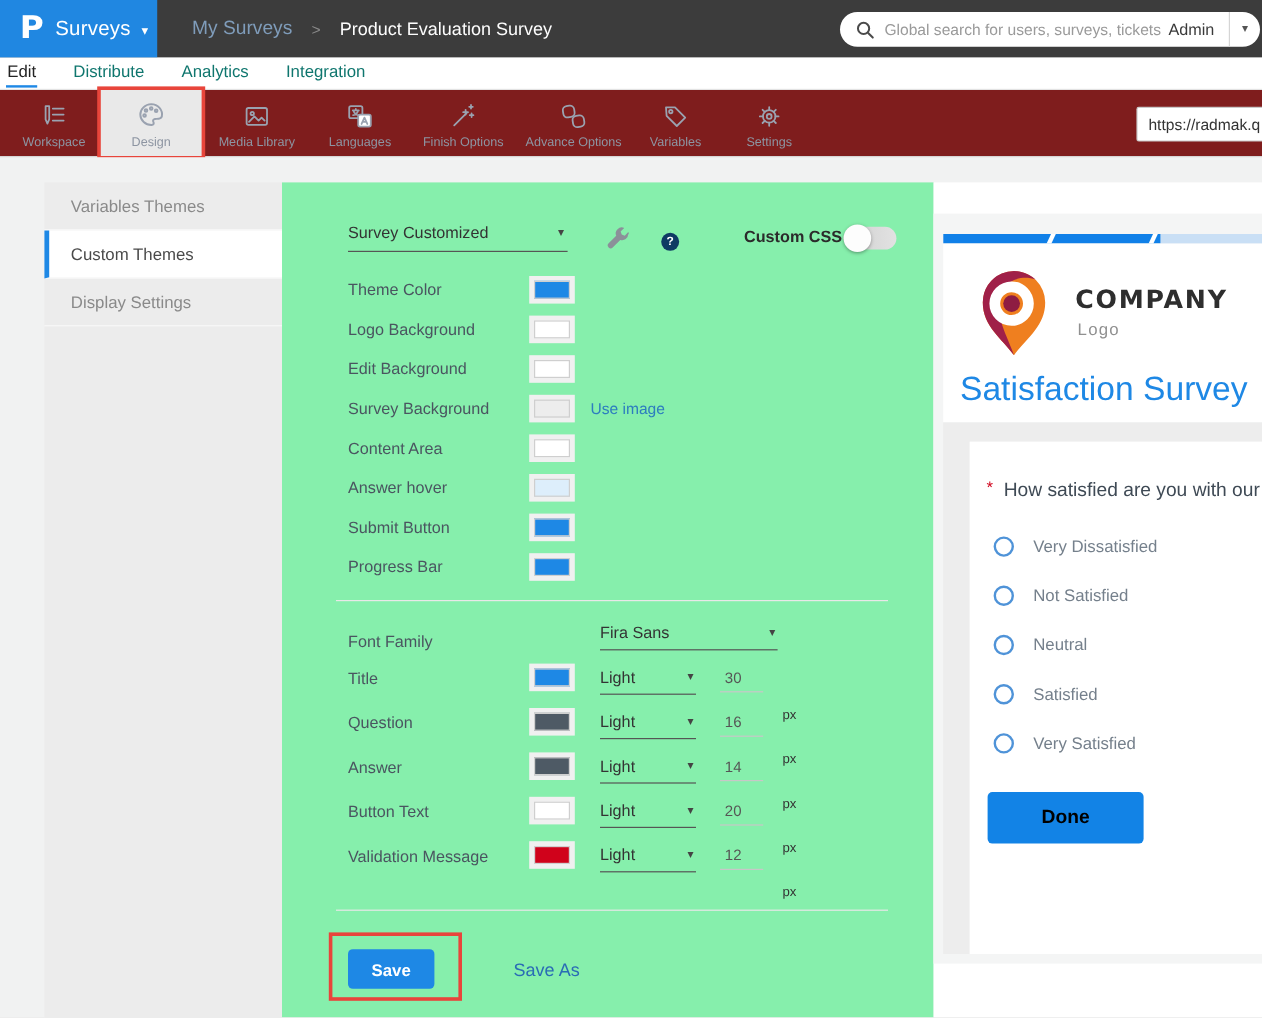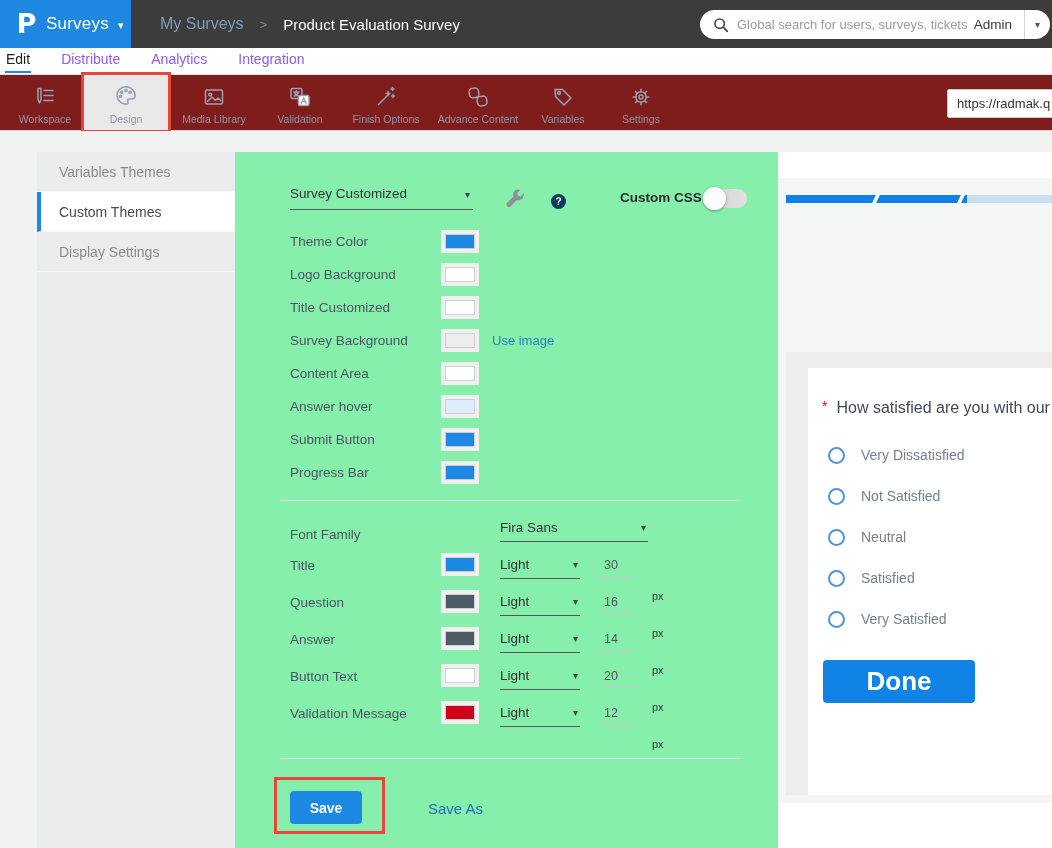--- a/index.html
+++ b/index.html
@@ -19,21 +19,21 @@
   .search-pill { position:absolute; left:700px; right:2px; top:10px; height:29px; background:#fff; border-radius:15px; display:flex; align-items:center; padding:0 10px 0 12px; }
   .search-pill svg { flex:0 0 auto; }
   .search-input { border:none; outline:none; flex:1 1 auto; font-size:13px; color:#15803d; margin-left:8px; background:transparent; font-family:inherit; }
   .search-input::placeholder { color:#9a9a9a; }
   .admin-chip { font-size:13.5px; color:#3a3a3a; padding-right:12px; cursor:pointer; }
   .admin-divider { width:1px; height:29px; background:#d5d5d5; }
   .admin-caret { font-size:10px; color:#555; padding-left:10px; cursor:pointer; }
 
   
   .tabs { position:absolute; left:0; top:48px; width:100%; height:27px; background:#fff; border-bottom:1px solid #e3e3e3; padding-left:5px; }
-  .tab { display:inline-block; font-size:14px; color:#8b5cf6; margin-right:29px; padding:3px 1px 4px; cursor:pointer; }
+  .tab { display:inline-block; font-size:14px; color:#0f766e; margin-right:29px; padding:3px 1px 4px; cursor:pointer; }
   .tab.active { color:#222; border-bottom:2px solid #1e88e5; }
 
   
   .toolbar { position:absolute; left:0; top:75px; width:100%; height:56px; background:#7f1d1d; border-bottom:1px solid #d6d6d6; display:flex; align-items:stretch; padding-left:6px; }
   .tool-item { display:flex; flex-direction:column; align-items:center; justify-content:center; cursor:pointer; padding-top:3px; }
   .tool-item .ticon { height:26px; display:flex; align-items:flex-end; }
   .tool-item .tlabel { font-size:10.5px; color:#8d95a2; margin-top:4px; white-space:nowrap; }
   .tool-item.active { background:#e9e9e9; }
   .tool-item.annotated { box-shadow:0 0 0 3px #e8453b; }
   .url-field { position:absolute; left:947px; top:89px; width:120px; height:29px; border:1px solid #c9c9c9; border-radius:2px; font-size:13px; color:#333; padding:0 9px; font-family:inherit; outline:none; background:#fff; }
@@ -94,21 +94,21 @@
   .company-sub { position:absolute; left:112px; top:63px; font-size:14px; color:#909090; letter-spacing:1px; }
   .survey-title { position:absolute; left:14px; top:105px; font-size:28px; font-weight:300; color:#1e88e5; white-space:nowrap; }
   .survey-body { position:absolute; left:0; top:157px; right:0; bottom:0; background:#ededed; }
   .qcard { position:absolute; left:22px; top:16px; width:420px; height:427px; background:#fff; }
   .question { position:absolute; left:14px; top:30px; font-size:16px; color:#3f4a55; white-space:nowrap; }
   .req { color:#d0021b; font-size:14px; margin-right:9px; vertical-align:2px; }
   .opts { position:absolute; left:20px; top:76px; }
   .opt { display:flex; align-items:center; height:22px; margin-bottom:19px; cursor:pointer; }
   .radio { width:17px; height:17px; border:2px solid #4f93d8; border-radius:50%; background:#fff; flex:0 0 auto; }
   .opt-label { margin-left:16px; font-size:14px; color:#75808c; }
-  .done-btn { position:absolute; left:15px; top:292px; width:152px; height:43px; background:#1283e6; border:none; border-radius:4px; color:#ffffff; font-size:26px; font-weight:bold; cursor:pointer; font-family:inherit; }
+  .done-btn { position:absolute; left:15px; top:292px; width:130px; height:43px; background:#1283e6; border:none; border-radius:4px; color:#000000; font-size:16px; font-weight:bold; cursor:pointer; font-family:inherit; }
 </style>
 </head>
 <body>
 
 <div class="page">
 
   <div class="header">
     <div class="logo-box">
       <span class="logo-glyph">P</span>
       <span class="logo-app">Surveys</span>
@@ -167,41 +167,41 @@
       </div>
       <div class="tool-item" style="width: 80px;">
         <span class="ticon">
           <svg width="24" height="24" viewBox="0 0 24 24">
             <rect x="3" y="3.5" width="11" height="10" rx="1.5" fill="none" stroke="#9aa2b0" stroke-width="1.5" stroke-linecap="round" stroke-linejoin="round"></rect>
             <path d="M6 7h5M8.5 5.8v1.2M6.5 7c.6 2 2.4 3.6 4.2 4M10.5 7c-.6 2-2.4 3.6-4.2 4" fill="none" stroke="#9aa2b0" stroke-width="1.5" stroke-linecap="round" stroke-linejoin="round"></path>
             <rect x="10.5" y="10.5" width="10.5" height="10" rx="1.5" fill="#fff" stroke="#9aa2b0" stroke-width="1.5"></rect>
             <path d="M13.3 18.3l2.4-5.3 2.4 5.3M14.2 16.6h3" fill="none" stroke="#9aa2b0" stroke-width="1.5" stroke-linecap="round" stroke-linejoin="round"></path>
           </svg>
         </span>
-        <span class="tlabel">Validation</span>
+        <span class="tlabel">Languages</span>
       </div>
       <div class="tool-item" style="width: 92px;">
         <span class="ticon">
           <svg width="24" height="24" viewBox="0 0 24 24">
             <path d="M4.5 19.5L15 9" fill="none" stroke="#9aa2b0" stroke-width="1.5" stroke-linecap="round" stroke-linejoin="round"></path>
             <path d="M14 6.5v4M12 8.5h4" fill="none" stroke="#9aa2b0" stroke-width="1.5" stroke-linecap="round" stroke-linejoin="round"></path>
             <path d="M18.5 2.5v3M17 4h3" fill="none" stroke="#9aa2b0" stroke-width="1.5" stroke-linecap="round" stroke-linejoin="round"></path>
             <path d="M19 9.5v3M17.5 11h3" fill="none" stroke="#9aa2b0" stroke-width="1.5" stroke-linecap="round" stroke-linejoin="round"></path>
           </svg>
         </span>
         <span class="tlabel">Finish Options</span>
       </div>
       <div class="tool-item" style="width: 92px;">
         <span class="ticon">
           <svg width="24" height="24" viewBox="0 0 24 24">
             <rect x="3.2" y="3.2" width="9.5" height="9.5" rx="3.5" transform="rotate(-9 8 8)" fill="none" stroke="#9aa2b0" stroke-width="1.5" stroke-linecap="round" stroke-linejoin="round"></rect>
             <rect x="11.3" y="11.3" width="9.5" height="9.5" rx="3.5" transform="rotate(-9 16 16)" fill="none" stroke="#9aa2b0" stroke-width="1.5" stroke-linecap="round" stroke-linejoin="round"></rect>
           </svg>
         </span>
-        <span class="tlabel">Advance Content</span>
+        <span class="tlabel">Advance Options</span>
       </div>
       <div class="tool-item" style="width: 78px;">
         <span class="ticon">
           <svg width="24" height="24" viewBox="0 0 24 24">
             <path d="M4 4.5h7.5l8.5 8.5-7 7L4.5 11.5 4 4.5z" fill="none" stroke="#9aa2b0" stroke-width="1.5" stroke-linecap="round" stroke-linejoin="round"></path>
             <circle cx="8" cy="8" r="1.4" fill="none" stroke="#9aa2b0" stroke-width="1.5" stroke-linecap="round" stroke-linejoin="round"></circle>
           </svg>
         </span>
         <span class="tlabel">Variables</span>
       </div>
@@ -245,21 +245,21 @@
       <div class="color-rows" id="color-rows">
           <div class="crow">
             <span class="rlabel">Theme Color</span>
             <span class="swatch" style="background: rgb(30, 136, 229);"></span>
           </div>
           <div class="crow">
             <span class="rlabel">Logo Background</span>
             <span class="swatch" style="background: rgb(255, 255, 255);"></span>
           </div>
           <div class="crow">
-            <span class="rlabel">Title Customized</span>
+            <span class="rlabel">Edit Background</span>
             <span class="swatch" style="background: rgb(255, 255, 255);"></span>
           </div>
           <div class="crow">
             <span class="rlabel">Survey Background</span>
             <span class="swatch" style="background: rgb(237, 237, 237);"></span>
             <span class="use-image">Use image</span>
           </div>
           <div class="crow">
             <span class="rlabel">Content Area</span>
             <span class="swatch" style="background: rgb(255, 255, 255);"></span>
@@ -334,20 +334,31 @@
     </div>
 
     <div class="right-col">
       <div class="preview-box">
         <div class="survey">
           <div class="pbar">
             <div class="pbar-fill" id="pbar-fill" style="width: 68%;"></div>
             <div class="pbar-slash" style="left:33%"></div>
             <div class="pbar-slash" style="left:65%"></div>
           </div>
+          <div class="logo-area">
+            <svg class="pin" width="66" height="76" viewBox="0 0 64 76">
+              <path d="M32 74 C22 60 6 50 6 30 a26 26 0 1 1 52 0 C58 50 42 60 32 74 Z" fill="#ef7f1f"></path>
+              <path d="M32 74 C22 60 6 50 6 30 A26 26 0 0 1 50 11 C36 6 18 14 19 33 c1 16 9 29 13 41 Z" fill="#a02048"></path>
+              <circle cx="30" cy="31" r="14" fill="none" stroke="#ffffff" stroke-width="9"></circle>
+              <circle cx="30" cy="31" r="7" fill="#8e1c42"></circle>
+            </svg>
+            <div class="company-name">COMPANY</div>
+            <div class="company-sub">Logo</div>
+            <div class="survey-title">Satisfaction Survey</div>
+          </div>
           <div class="survey-body">
             <div class="qcard">
               <div class="question">
                 <span class="req">*</span><span>How satisfied are you with our</span>
               </div>
               <div class="opts" id="opts">
                   <div class="opt">
                     <span class="radio"></span>
                     <span class="opt-label">Very Dissatisfied</span>
                   </div>

